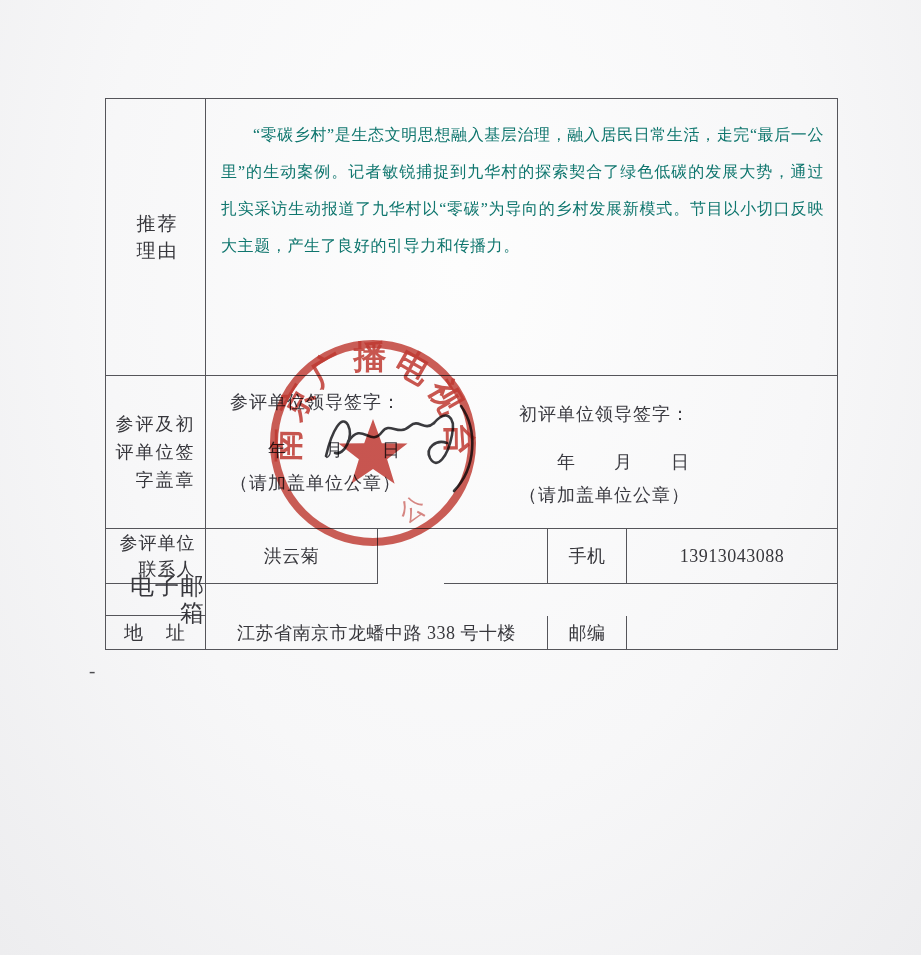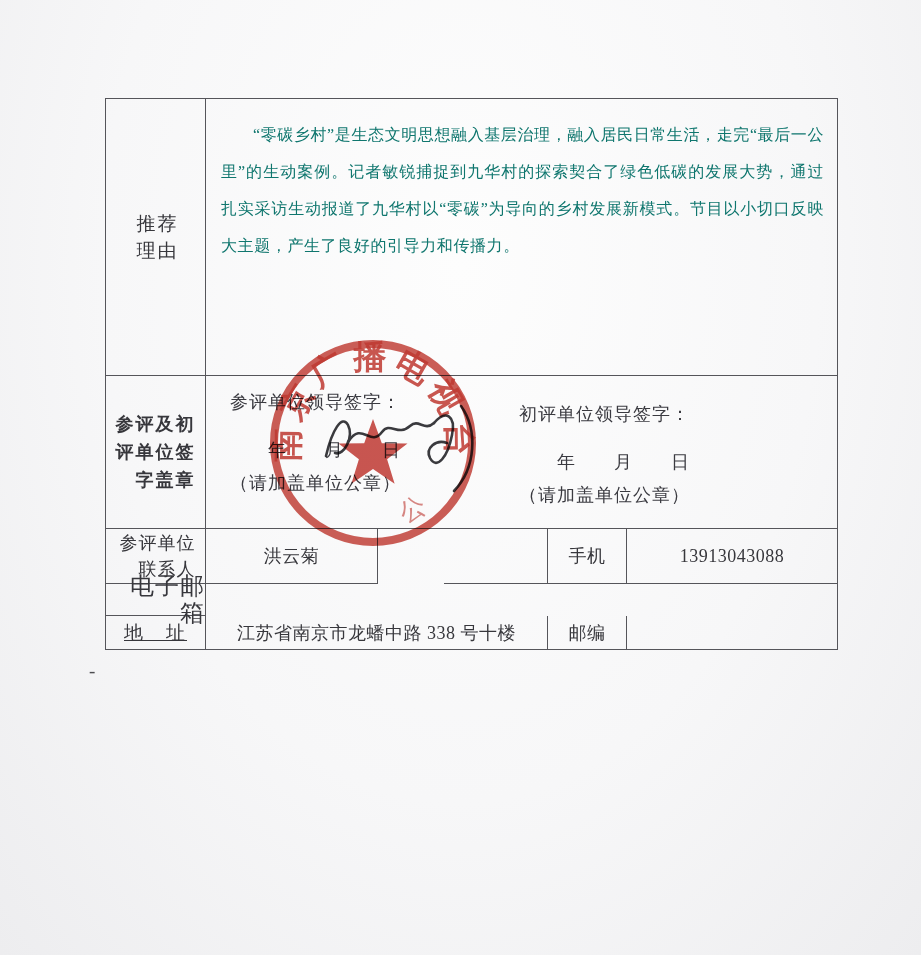--- a/index.html
+++ b/index.html
@@ -67,21 +67,21 @@
   <div class="form-table">
 
     <div class="cell br bb c-reason-label">
       <div class="lbl wrap-2">推荐理由</div>
     </div>
     <div class="cell bb c-reason-body">
       <div class="reason-text">“零碳乡村”是生态文明思想融入基层治理，融入居民日常生活，走完“最后一公里”的生动案例。记者敏锐捕捉到九华村的探索契合了绿色低碳的发展大势，通过扎实采访生动报道了九华村以“零碳”为导向的乡村发展新模式。节目以小切口反映大主题，产生了良好的引导力和传播力。</div>
     </div>
 
     <div class="cell br bb c-sign-label">
-      <div class="lbl wrap-4" style="font-size:18px;line-height:28px;font-weight:bold;">参评及初评单位签字盖章</div>
+      <div class="lbl wrap-4" style="font-size:18px;line-height:28px;">参评及初评单位签字盖章</div>
     </div>
     <div class="cell bb c-sign-body">
       <div class="sign-block sign-left">
         <div>参评单位领导签字：</div>
         <div class="sign-line-date">年　　月　　日</div>
         <div class="sign-line-note">（请加盖单位公章）</div>
       </div>
       <div class="sign-block sign-right">
         <div>初评单位领导签字：</div>
         <div class="sign-line-date">年　　月　　日</div>
@@ -95,21 +95,21 @@
     <div class="cell br bb c-contact-name val">洪云菊</div>
     <div class="cell br bb c-phone-value val"></div>
     <div class="cell br bb c-mobile-label val">手机</div>
     <div class="cell bb c-mobile-value val">13913043088</div>
 
     <div class="cell br bb c-email-label">
       <div class="lbl" style="font-size:24px;letter-spacing:1px;">电子邮箱</div>
     </div>
 
     <div class="cell br c-addr-label">
-      <div class="lbl" style="font-size:19px;text-decoration:underline;">地　址</div>
+      <div class="lbl" style="font-size:19px;">地　址</div>
     </div>
     <div class="cell br c-addr-value val">江苏省南京市龙蟠中路 338 号十楼</div>
     <div class="cell br c-zip-label val">邮编</div>
 
   </div>
 
   <div class="stamp">
     <svg width="212" height="212" viewBox="0 0 212 212">
       <circle cx="106" cy="106" r="99" fill="none" stroke="#c23a32" stroke-width="8" opacity="0.82"></circle>
       <path id="sealArc" d="M 35.5 131.6 A 75 75 0 1 1 176.5 131.6" fill="none"></path>

